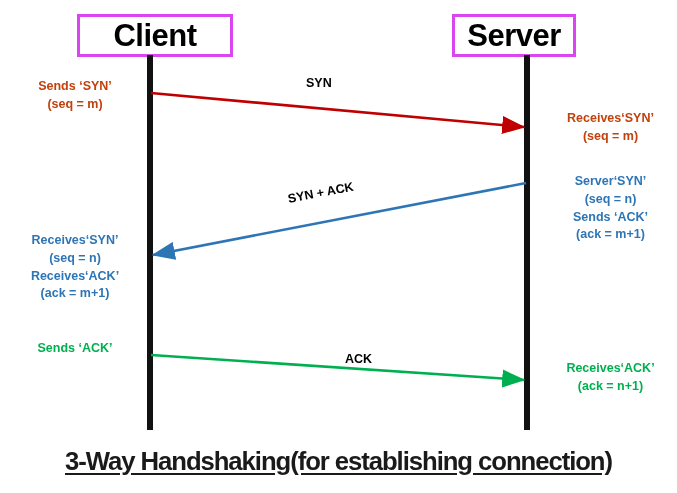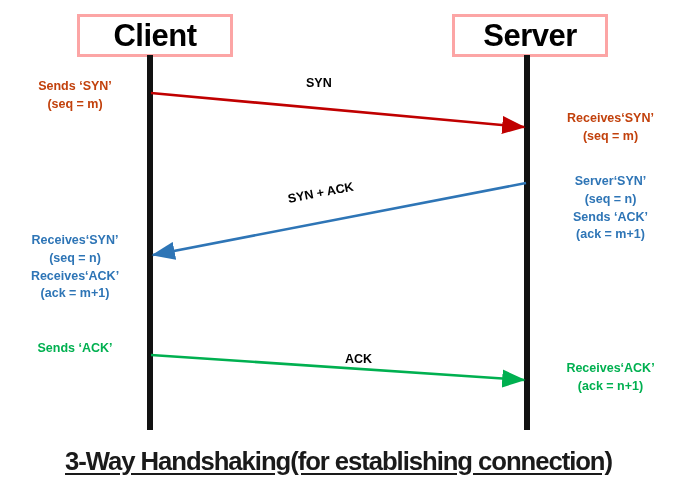--- a/index.html
+++ b/index.html
@@ -17,33 +17,33 @@
     position: relative;
     width: 677px;
     height: 493px;
     background: #ffffff;
   }
 
   
   .node-box {
     position: absolute;
     box-sizing: border-box;
-    border: 3px solid #fca5a5;
+    border: 3px solid #d946ef;
     background: #ffffff;
     display: flex;
     align-items: center;
     justify-content: center;
     font-weight: bold;
     font-size: 31px;
     line-height: 1;
     color: #000000;
     letter-spacing: -0.5px;
   }
   #client-box { left: 77px;  top: 14px; width: 156px; height: 43px; }
-  #server-box { left: 452px; top: 14px; width: 156px; height: 43px; }
+  #server-box { left: 452px; top: 14px; width: 124px; height: 43px; }
 
   
   .lifeline {
     position: absolute;
     width: 6px;
     background: #111111;
     top: 55px;
     height: 375px;
   }
   #client-lifeline { left: 147px; }

